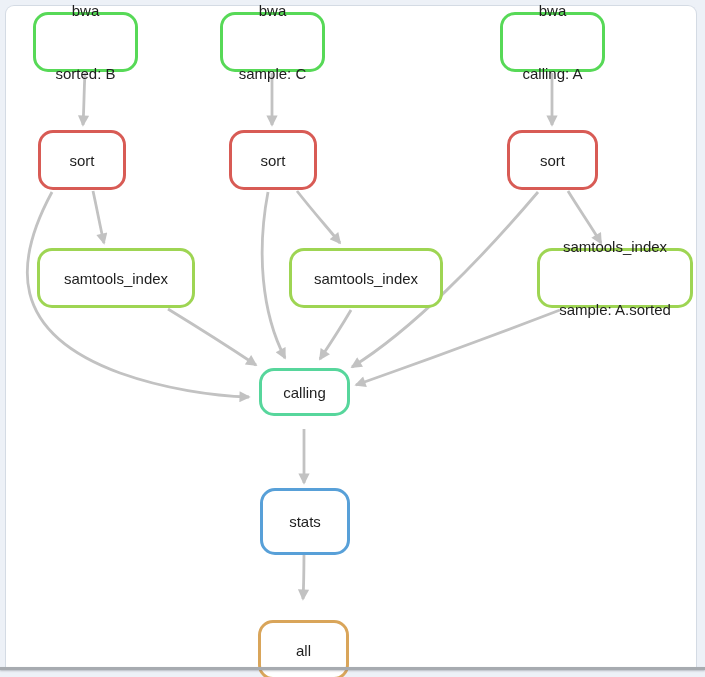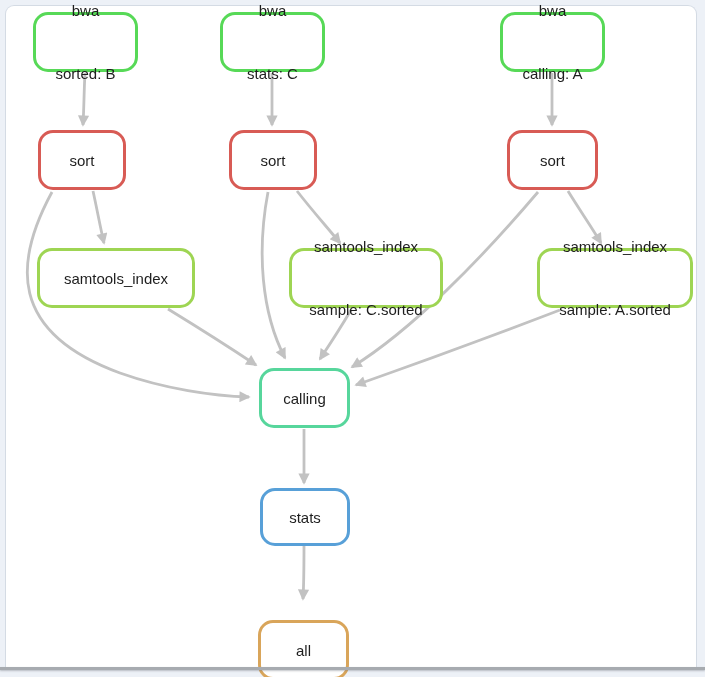--- a/index.html
+++ b/index.html
@@ -58,50 +58,49 @@
     </g>
 </svg>
 
 <div id="nodes">
     <div class="node" style="left: 33px; top: 12px; width: 105px; height: 60px; border-color: rgb(87, 217, 87); color: rgb(30, 30, 30);">
       <span>bwa</span>
       <span>sorted: B</span>
     </div>
     <div class="node" style="left: 220px; top: 12px; width: 105px; height: 60px; border-color: rgb(87, 217, 87); color: rgb(30, 30, 30);">
       <span>bwa</span>
-      <span>stats: C</span>
+      <span>sample: C</span>
     </div>
     <div class="node" style="left: 500px; top: 12px; width: 105px; height: 60px; border-color: rgb(87, 217, 87); color: rgb(30, 30, 30);">
       <span>bwa</span>
       <span>calling: A</span>
     </div>
     <div class="node" style="left: 38px; top: 130px; width: 88px; height: 60px; border-color: rgb(216, 91, 85); color: rgb(30, 30, 30);">
       <span>sort</span>
     </div>
     <div class="node" style="left: 229px; top: 130px; width: 88px; height: 60px; border-color: rgb(216, 91, 85); color: rgb(30, 30, 30);">
       <span>sort</span>
     </div>
     <div class="node" style="left: 507px; top: 130px; width: 91px; height: 60px; border-color: rgb(216, 91, 85); color: rgb(30, 30, 30);">
       <span>sort</span>
     </div>
     <div class="node" style="left: 37px; top: 248px; width: 158px; height: 60px; border-color: rgb(158, 213, 83); color: rgb(30, 30, 30);">
       <span>samtools_index</span>
     </div>
     <div class="node" style="left: 289px; top: 248px; width: 154px; height: 60px; border-color: rgb(158, 213, 83); color: rgb(30, 30, 30);">
       <span>samtools_index</span>
-      <span>sample: C.sorted</span>
     </div>
     <div class="node" style="left: 537px; top: 248px; width: 156px; height: 60px; border-color: rgb(158, 213, 83); color: rgb(30, 30, 30);">
       <span>samtools_index</span>
       <span>sample: A.sorted</span>
     </div>
-    <div class="node" style="left: 259px; top: 368px; width: 91px; height: 60px; border-color: rgb(87, 214, 156); color: rgb(30, 30, 30);">
+    <div class="node" style="left: 259px; top: 368px; width: 91px; height: 48px; border-color: rgb(87, 214, 156); color: rgb(30, 30, 30);">
       <span>calling</span>
     </div>
-    <div class="node" style="left: 260px; top: 488px; width: 90px; height: 58px; border-color: rgb(88, 160, 216); color: rgb(30, 30, 30);">
+    <div class="node" style="left: 260px; top: 488px; width: 90px; height: 67px; border-color: rgb(88, 160, 216); color: rgb(30, 30, 30);">
       <span>stats</span>
     </div>
     <div class="node" style="left: 258px; top: 604px; width: 91px; height: 60px; border-color: rgb(217, 165, 90); color: rgb(30, 30, 30); margin-top: 16px;">
       <span>all</span>
     </div>
   </div>
 
 <div class="bottom-line" style="background: rgb(167, 171, 176);"></div>
 
 </body></html>

